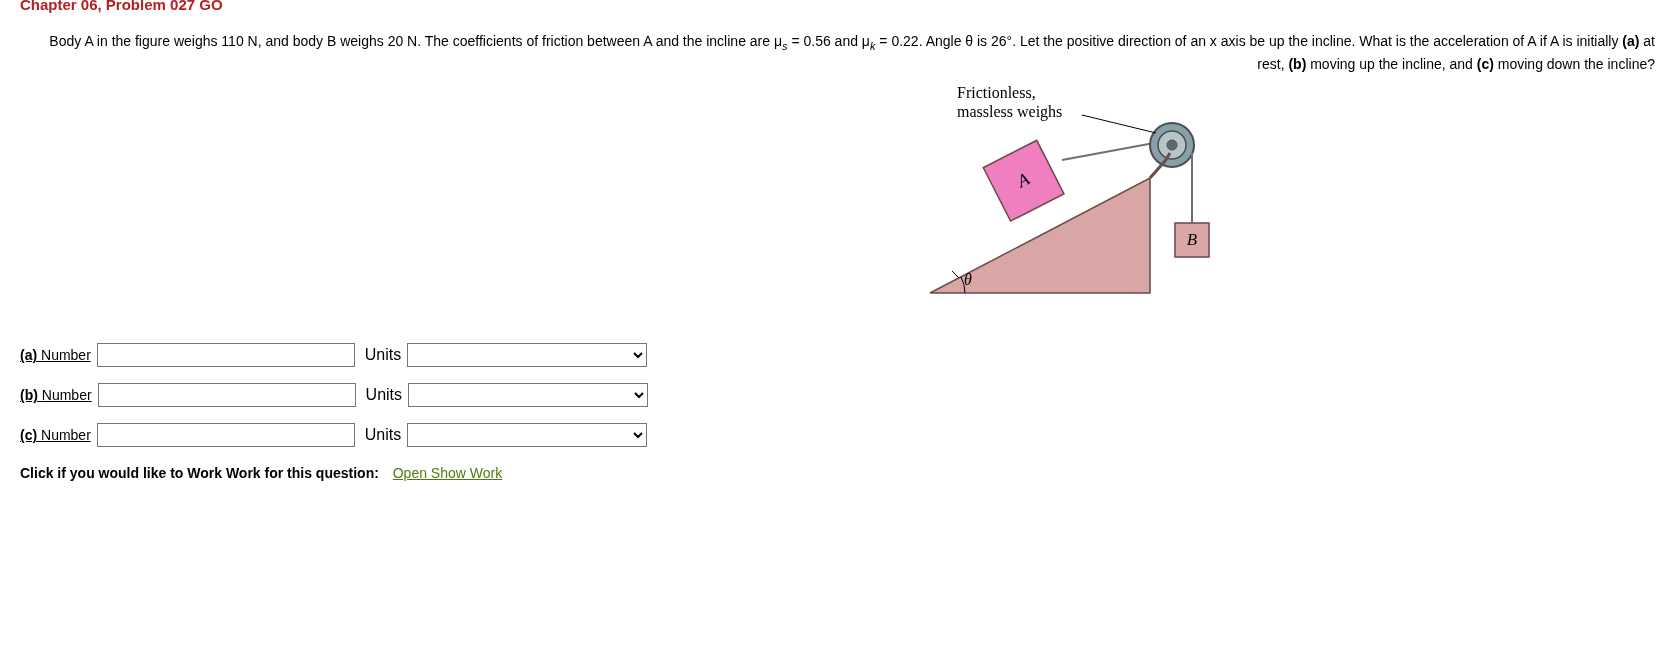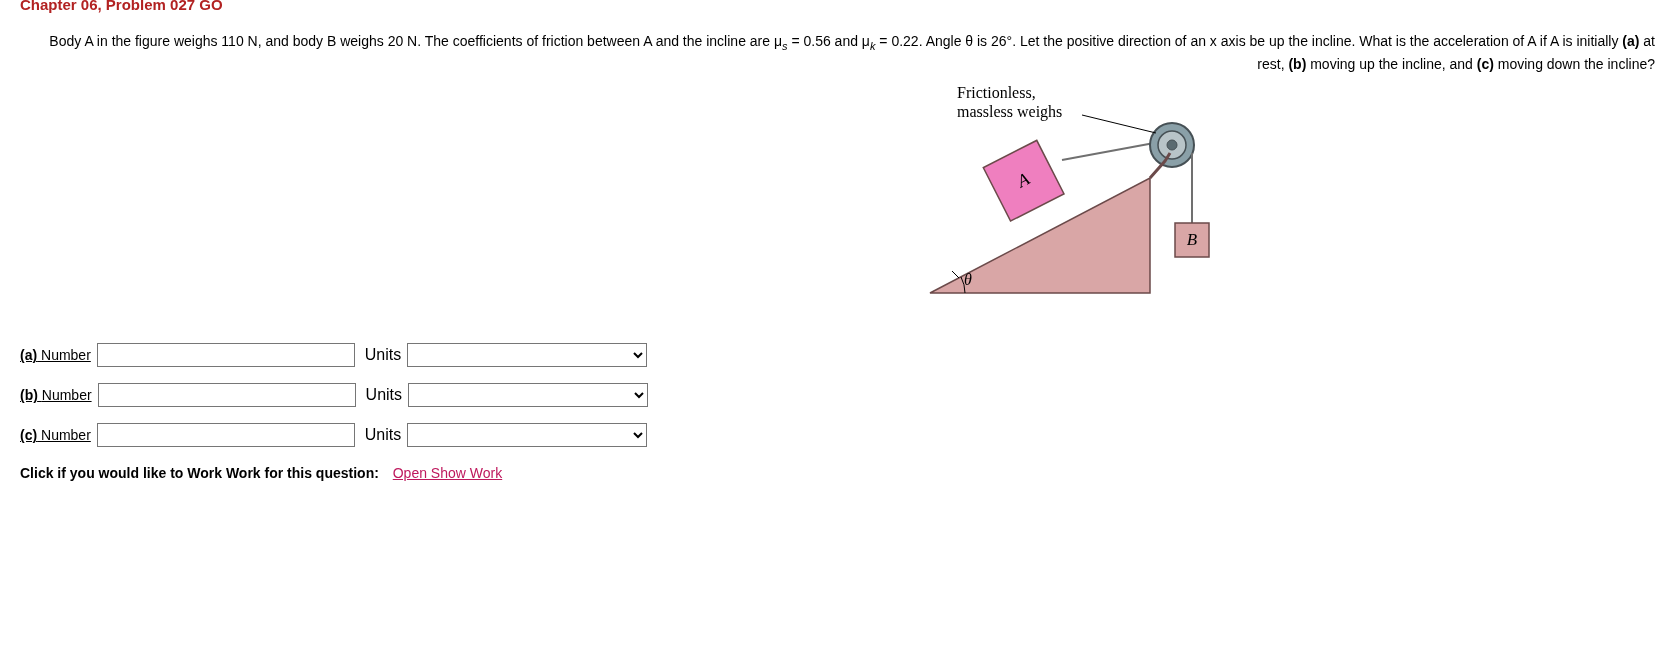--- a/index.html
+++ b/index.html
@@ -78,21 +78,21 @@
     border: 1px solid #767676;
     background: #fff;
     font-size: 13px;
   }
   .show-work {
     margin-top: 18px;
     font-size: 14px;
   }
   .show-work b { font-weight: bold; }
   .show-work a {
-    color: #be185d;
+    color: #4d7c0f;
     text-decoration: underline;
     margin-left: 10px;
   }
   svg { display: block; }
 </style>
 </head>
 <body>
 
 <div class="chapter-heading">Chapter 06, Problem 027 GO</div>
 

